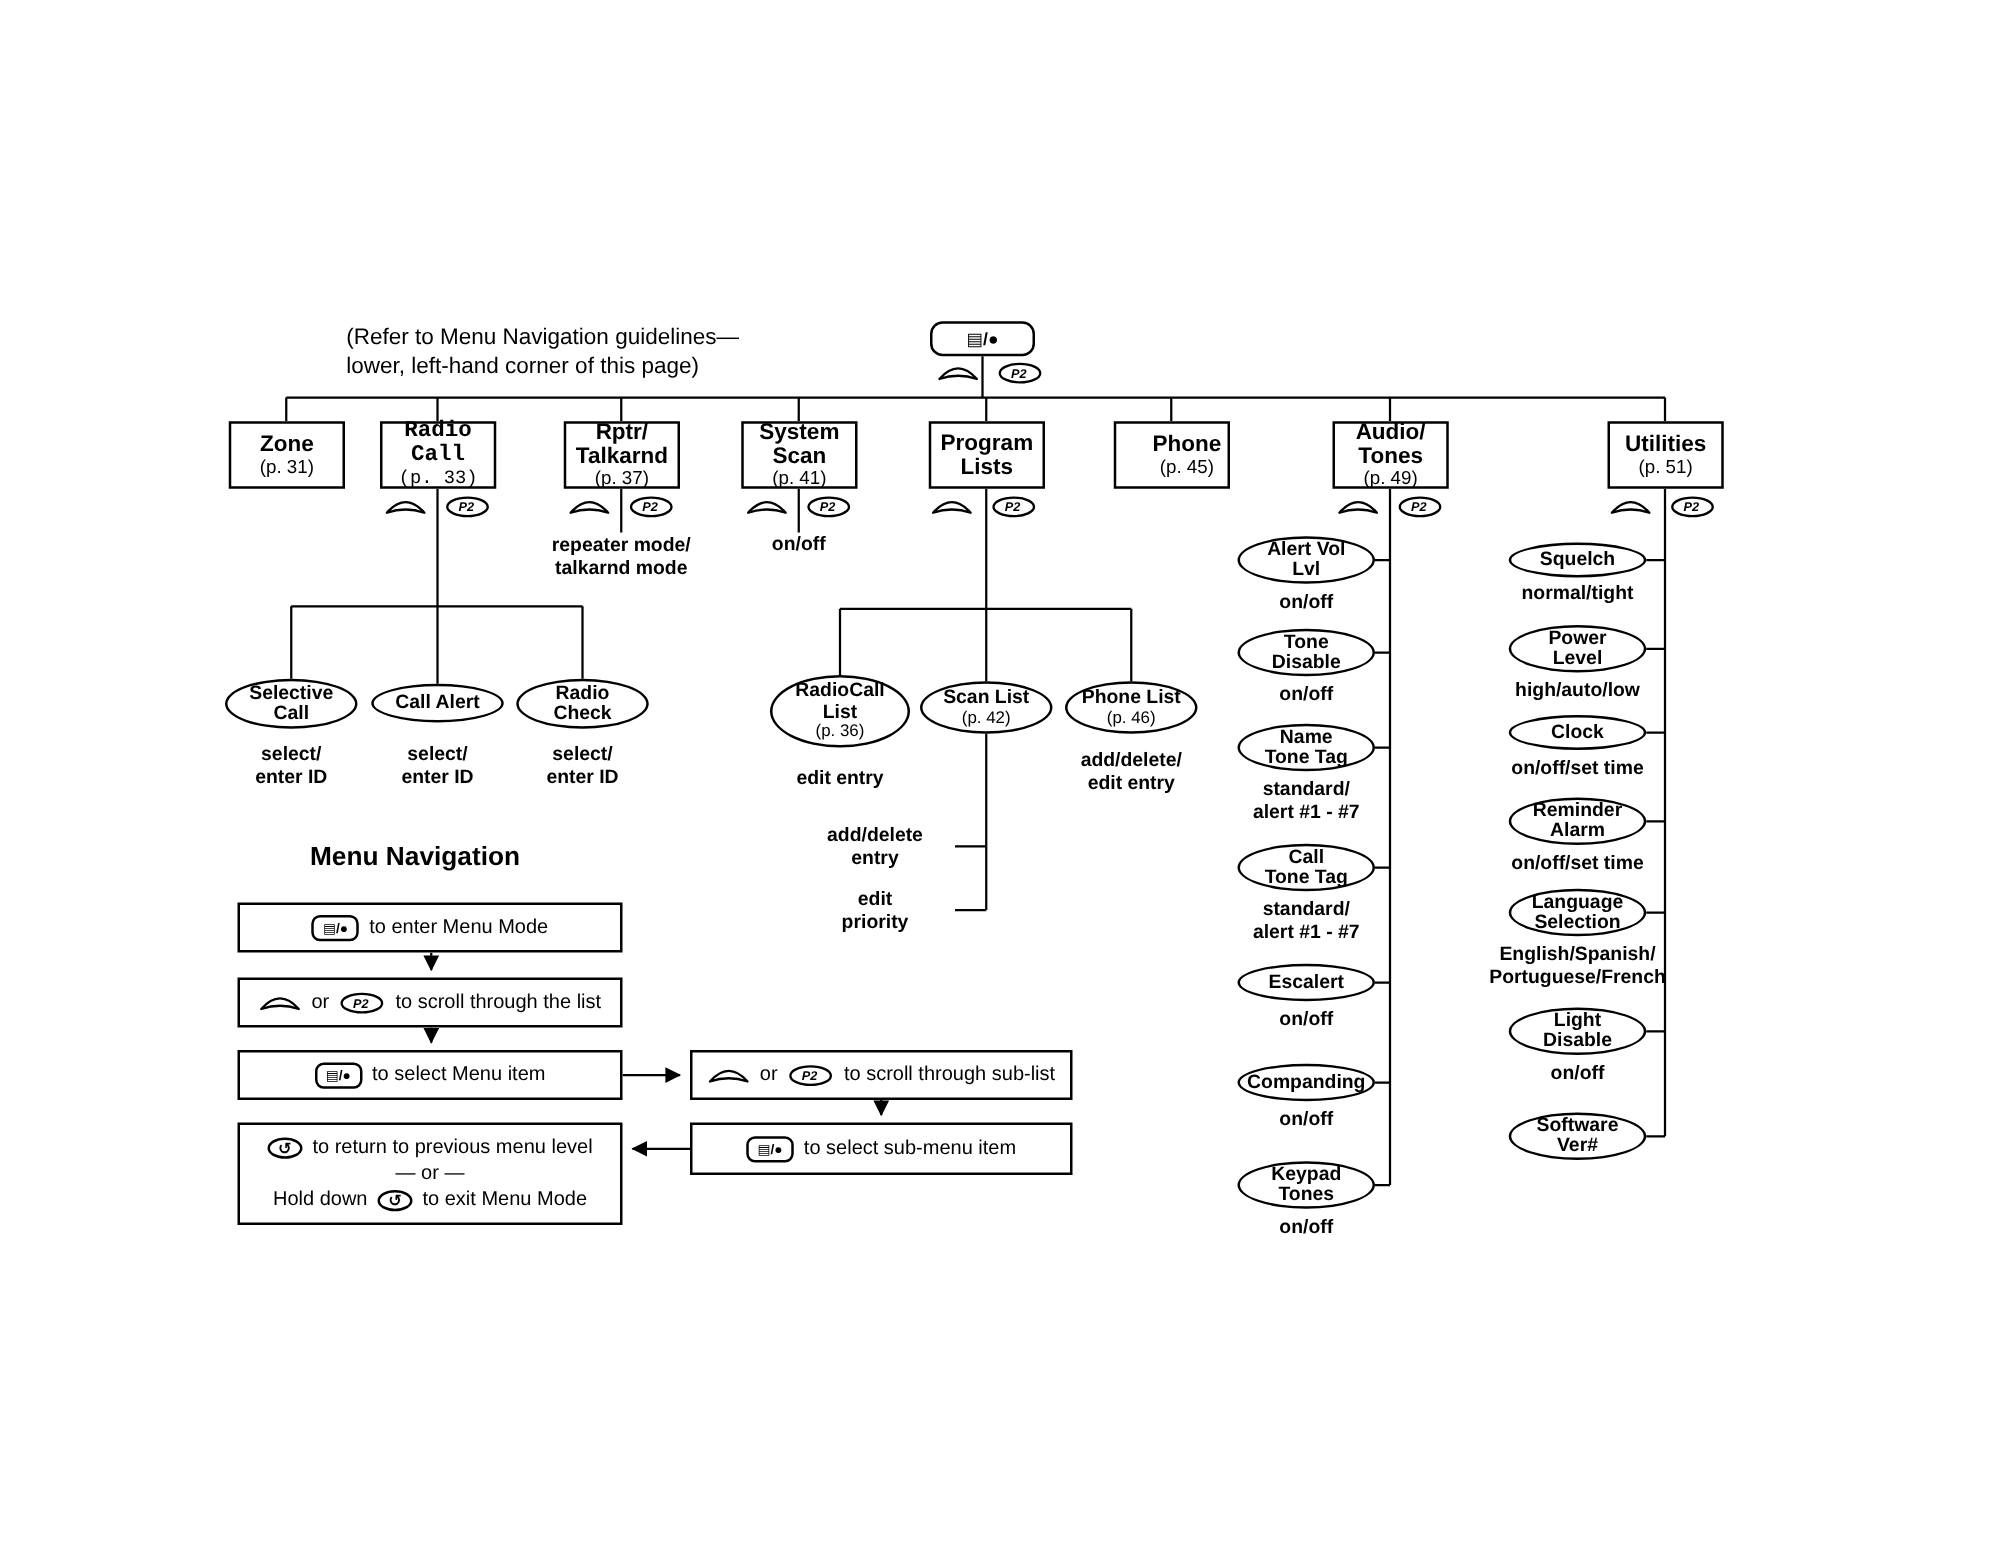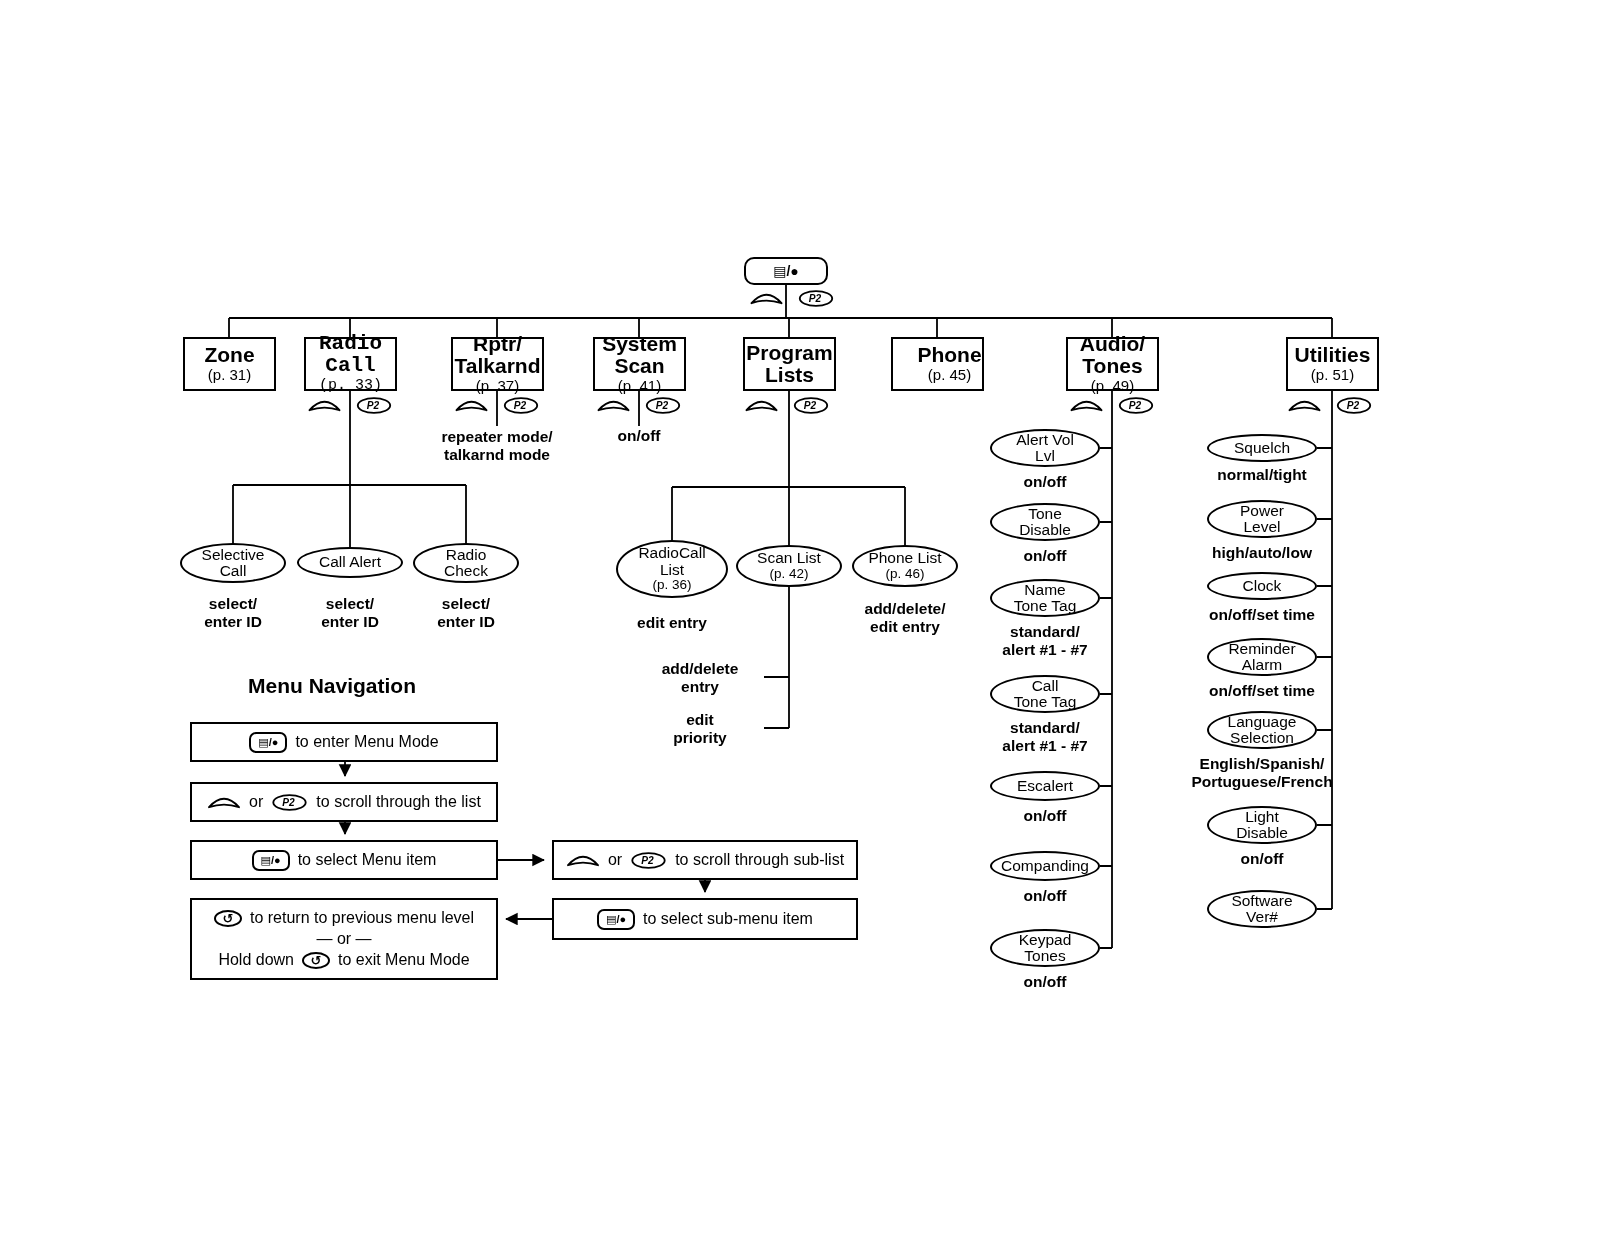--- a/index.html
+++ b/index.html
@@ -19,29 +19,29 @@
     border:2.5px solid #000;border-radius:10px;background:#fff;
     display:flex;align-items:center;justify-content:center;
     font-size:14px;font-weight:bold;box-sizing:border-box;
   }
 
   .tbox{
     position:absolute;width:93px;height:54px;border:2px solid #000;background:#fff;
     display:flex;flex-direction:column;align-items:center;justify-content:center;
     text-align:center;box-sizing:border-box;
   }
-  .tlabel{font-weight:bold;font-size:21px;line-height:1.05;white-space:pre-line;}
+  .tlabel{font-weight:bold;font-size:18px;line-height:1.05;white-space:pre-line;}
   .tpage{font-size:15px;line-height:1.15;}
 
   .oval{
     position:absolute;border:2px solid #000;border-radius:50%;background:#fff;
     display:flex;flex-direction:column;align-items:center;justify-content:center;
     text-align:center;box-sizing:border-box;
   }
-  .olabel{font-weight:normal;font-size:15.5px;line-height:1.06;white-space:pre-line;}
+  .olabel{font-weight:bold;font-size:15.5px;line-height:1.06;white-space:pre-line;}
   .opage{font-size:13.5px;line-height:1.1;}
 
   .note{
     position:absolute;font-weight:bold;font-size:15.5px;line-height:1.13;
     text-align:center;white-space:pre-line;transform:translateX(-50%);
   }
   .note-right{transform:none;text-align:center;}
 
   .iconpair{position:absolute;display:flex;gap:14px;align-items:center;transform:translateX(-50%);}
   .ricon svg{width:34px;height:15px;display:block;}
@@ -96,20 +96,22 @@
       M1332 391 V909
       M1317 448 H1332 M1317 519 H1332 M1317 586 H1332 M1317 657 H1332
       M1317 730 H1332 M1317 825 H1332 M1317 909 H1332"></path>
     <line class="alines" x1="345" y1="762" x2="345" y2="776" marker-end="url(#ah)"></line>
     <line class="alines" x1="345" y1="822" x2="345" y2="834" marker-end="url(#ah)"></line>
     <line class="alines" x1="498" y1="860" x2="544" y2="860" marker-end="url(#ah)"></line>
     <line class="alines" x1="705" y1="880" x2="705" y2="892" marker-end="url(#ah)"></line>
     <line class="alines" x1="552" y1="919" x2="506" y2="919" marker-end="url(#ah)"></line>
   </svg>
 
+  <div class="subtitle">(Refer to Menu Navigation guidelines—
+lower, left-hand corner of this page)</div>
 
   <div class="menu-top">
     <span>▤/●</span>
   </div>
   <div class="iconpair" style="left:792px;top:289px;">
     <span class="ricon">
         <svg viewBox="0 0 36 16">
           <path class="rk" d="M2 13 Q18 -5 34 13 Q18 7.5 2 13 Z"></path>
         </svg>
       </span>

